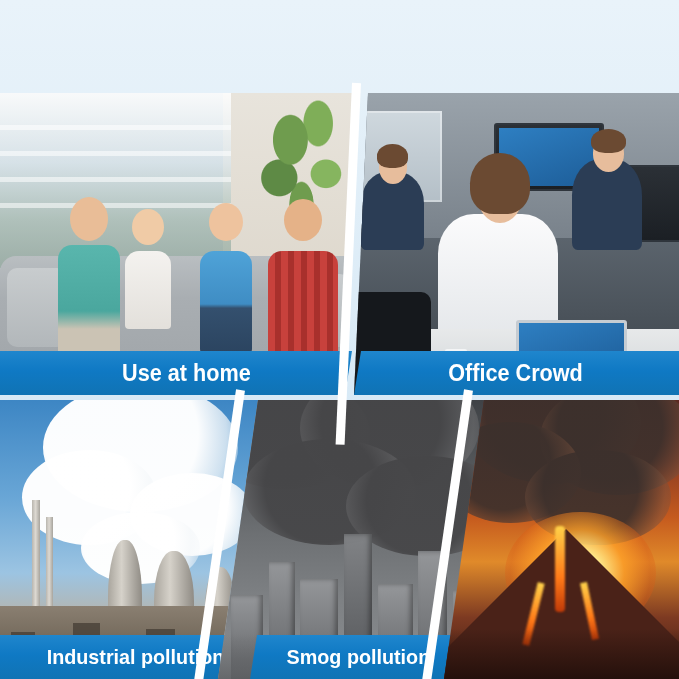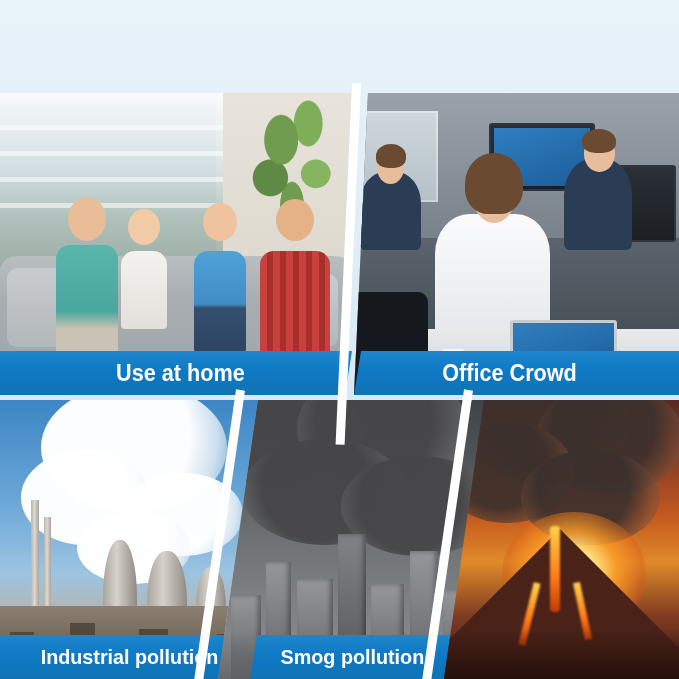--- a/index.html
+++ b/index.html
@@ -58,20 +58,21 @@
     width: 679px;
   }
   .row-top  { top: 0px;   height: 302px; }
   .row-bot  { top: 307px; height: 279px; }
 
   .cell {
     position: absolute;
     top: 0;
     height: 100%;
     overflow: hidden;
+    padding-left: 12px;
   }
   .cell-media {
     position: absolute;
     inset: 0;
     overflow: hidden;
   }
   .photo {
     position: absolute;
     inset: 0;
   }

